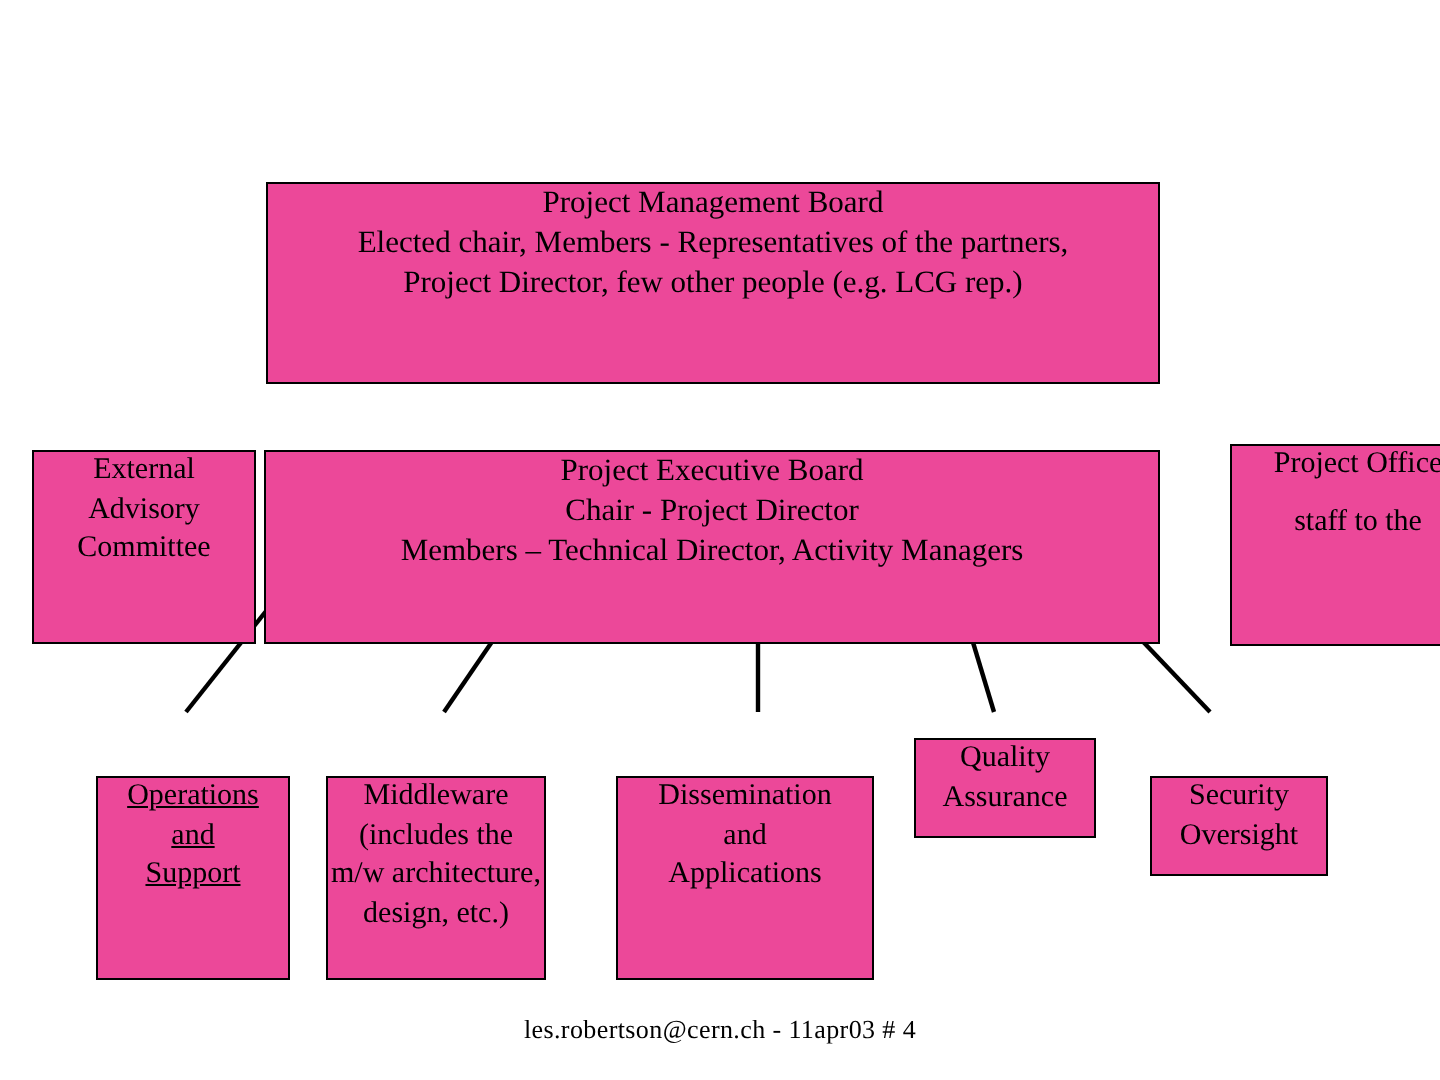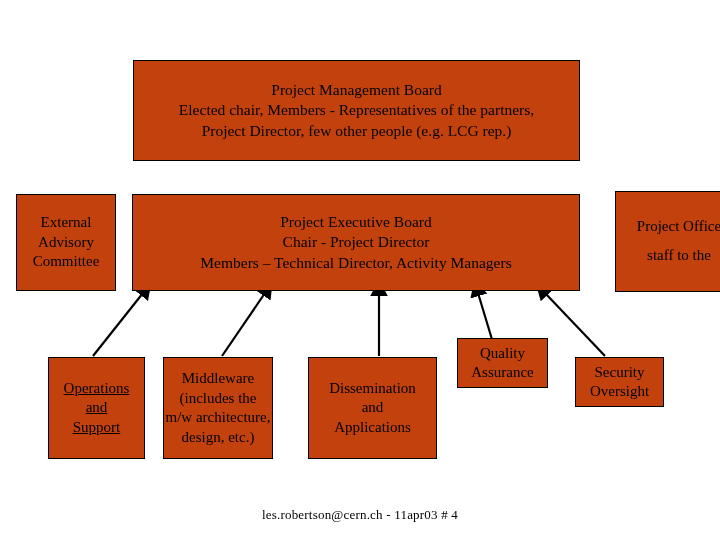--- a/index.html
+++ b/index.html
@@ -25,42 +25,43 @@
     left: 0;
     top: 0;
     width: 720px;
     height: 540px;
     pointer-events: none;
   }
   .node {
     position: absolute;
     box-sizing: border-box;
     border: 1px solid #000000;
-    background: #c2410c;
+    background: #ec4899;
     display: flex;
     flex-direction: column;
     align-items: center;
-    justify-content: center;
+    justify-content: flex-start;
     text-align: center;
     line-height: 1.30;
+    margin-top: 31px;
   }
   .node .line {
     display: block;
     white-space: nowrap;
   }
 
   
   #pmb {
     left: 133px; top: 60px; width: 447px; height: 101px;
     font-size: 15.5px;
   }
 
   
   #eac {
-    left: 16px; top: 194px; width: 100px; height: 97px;
+    left: 16px; top: 194px; width: 112px; height: 97px;
     font-size: 15px;
   }
   #peb {
     left: 132px; top: 194px; width: 448px; height: 97px;
     font-size: 15.5px;
   }
   #po {
     left: 615px; top: 191px; width: 128px; height: 101px;
     font-size: 15px;
   }

